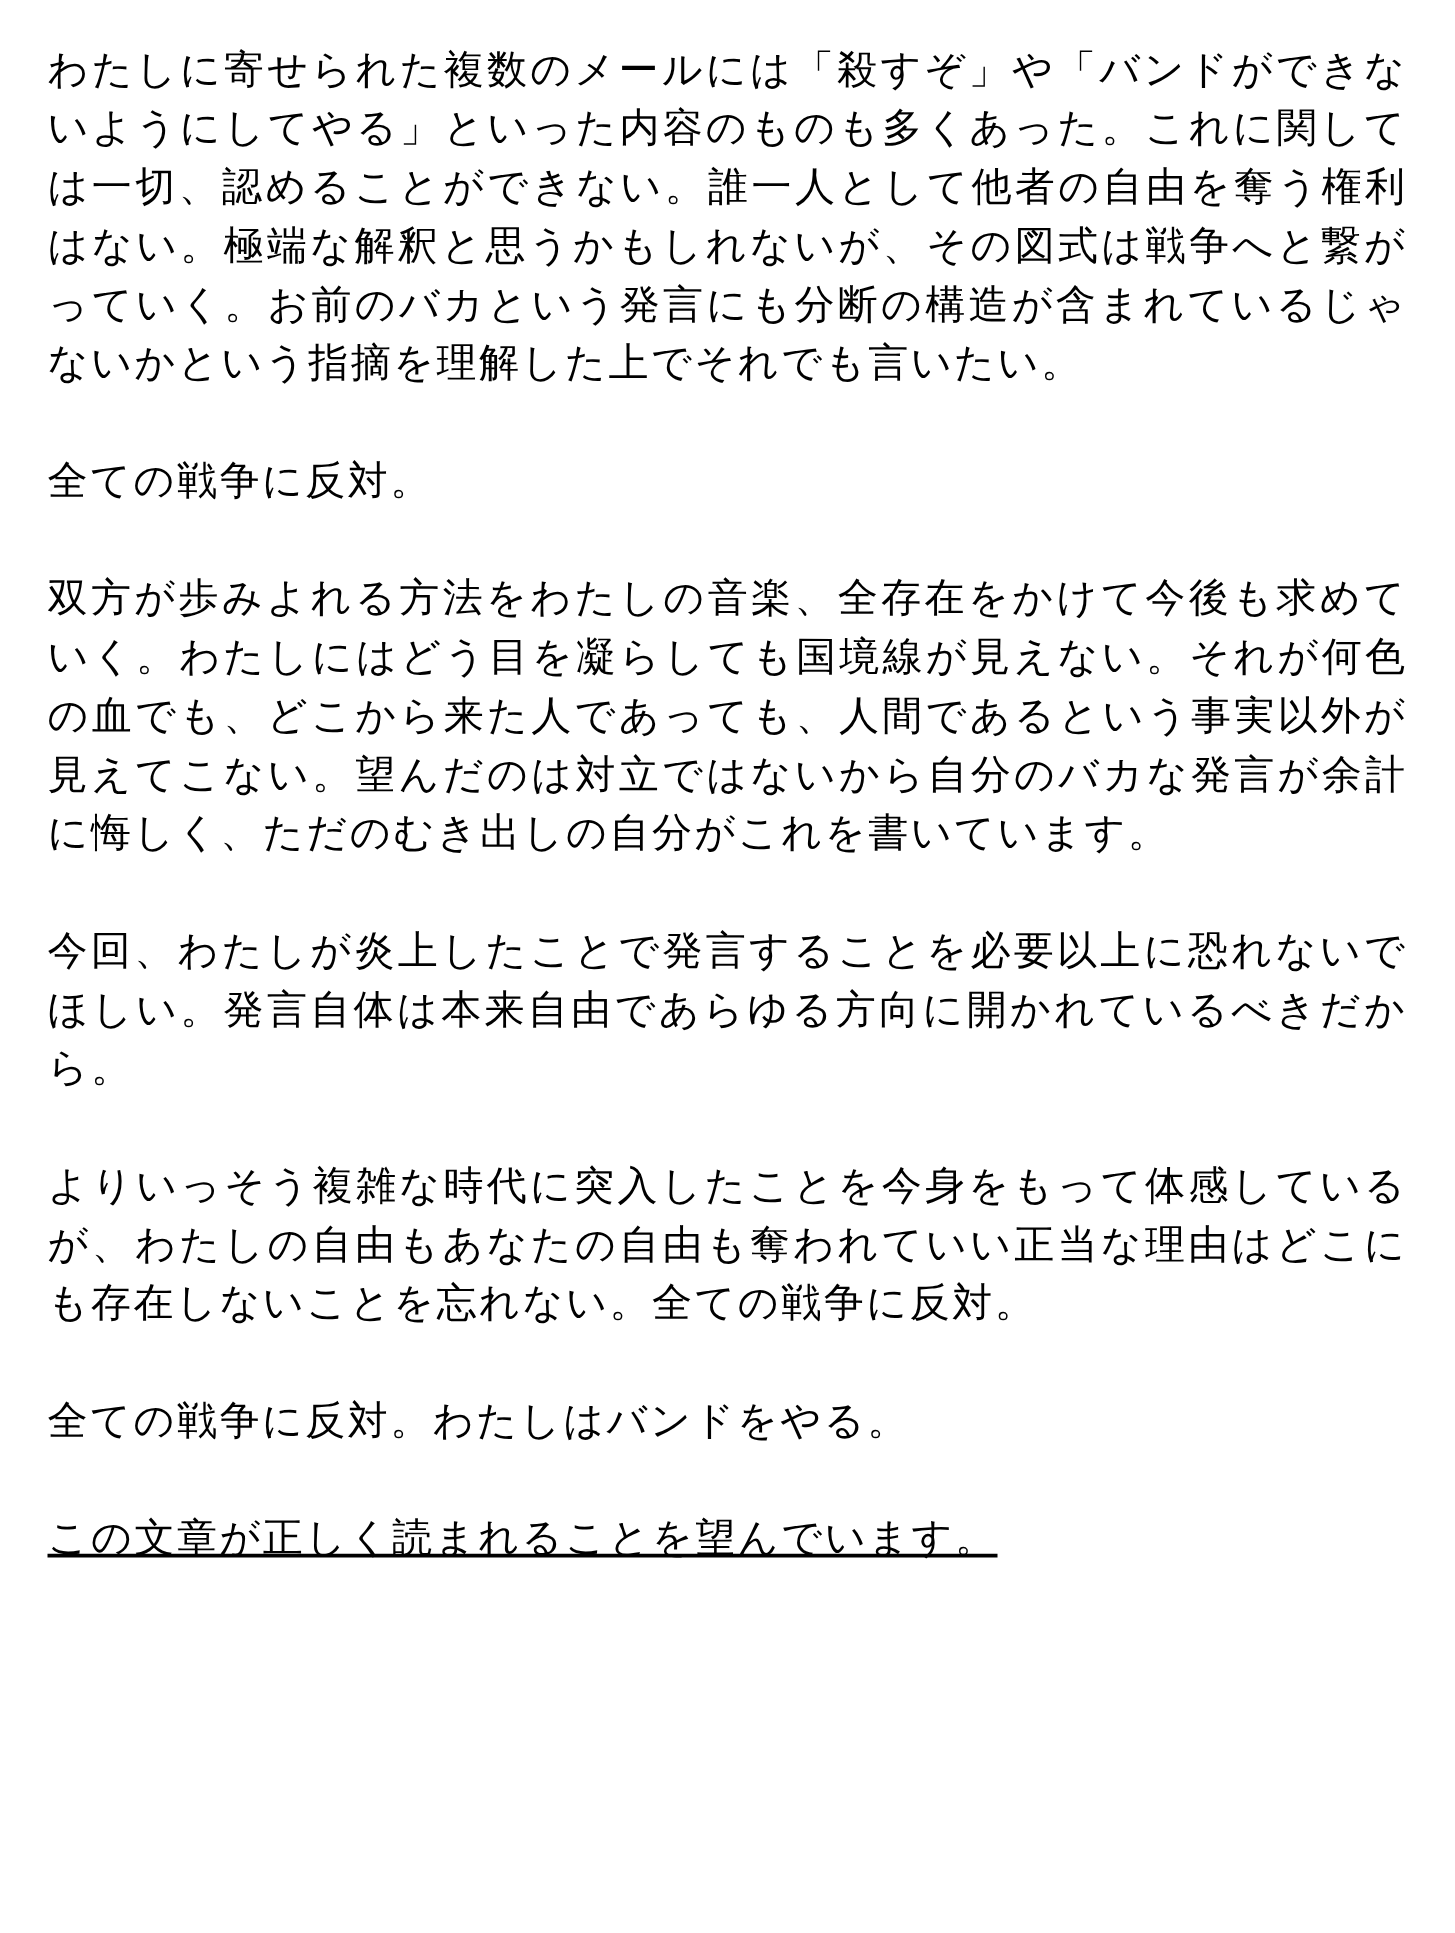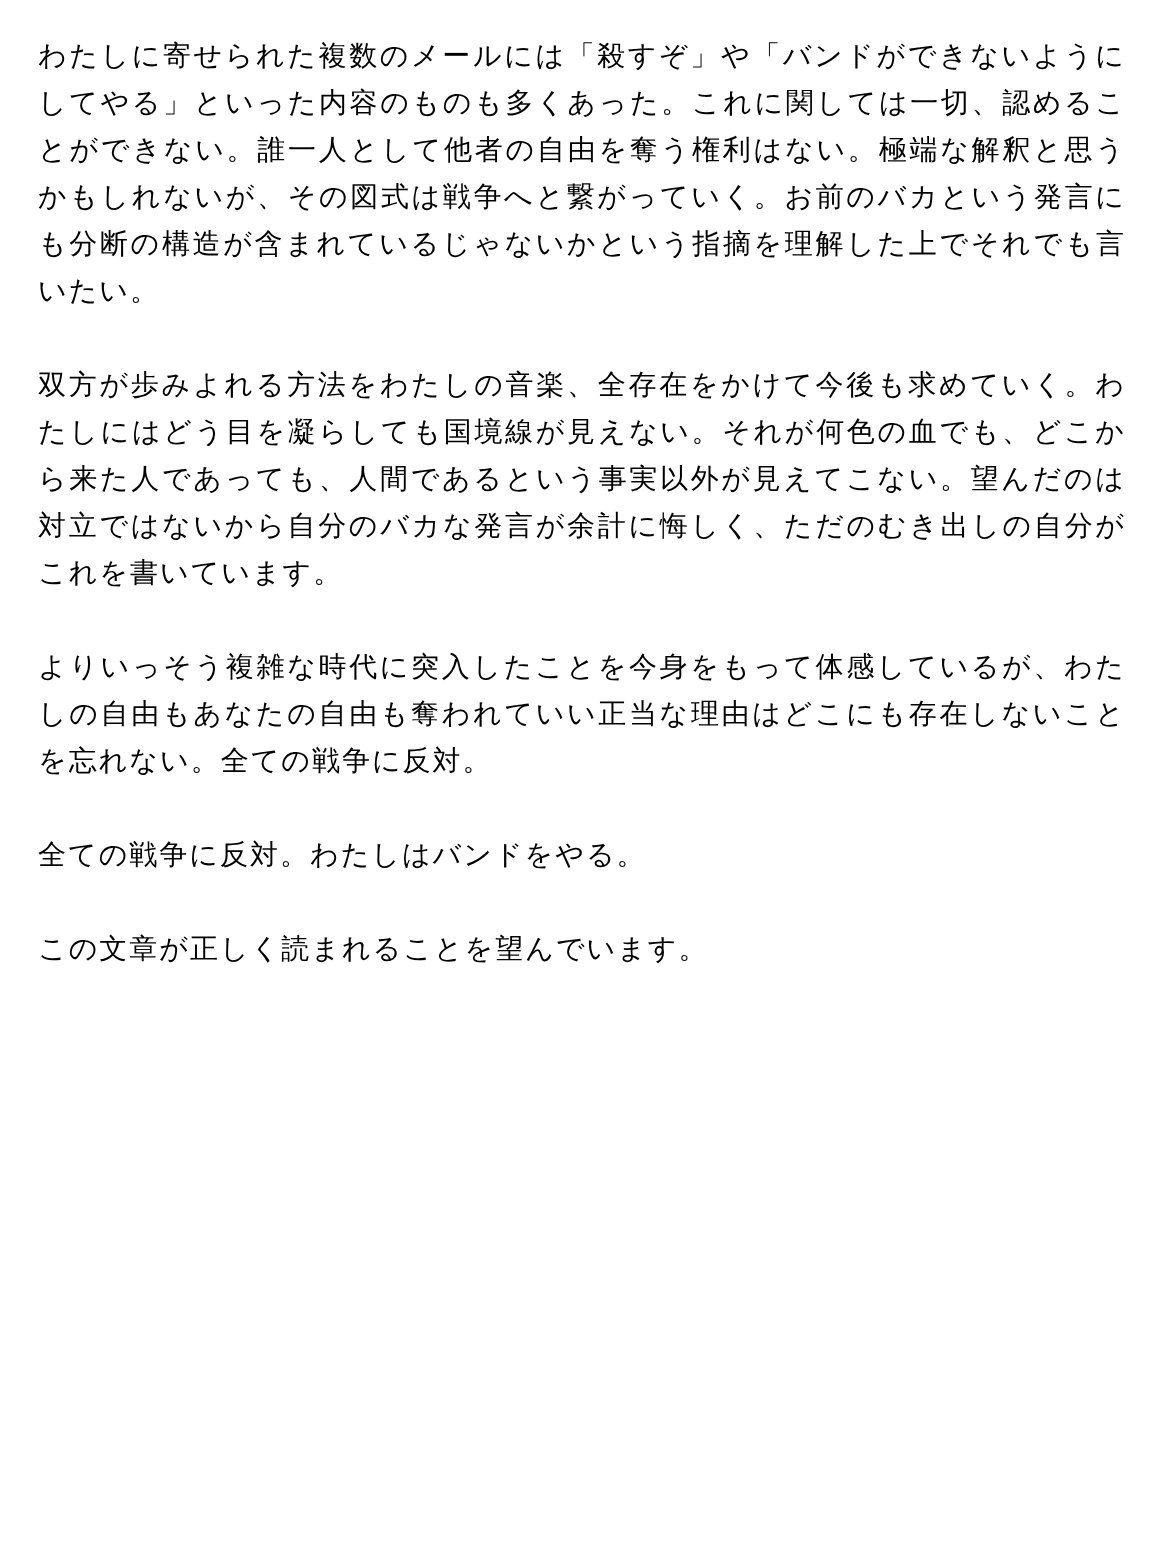--- a/index.html
+++ b/index.html
@@ -11,35 +11,38 @@
     width: 1164px;
     min-height: 1546px;
     box-sizing: border-box;
     background: #ffffff;
     padding: 32px 38px 40px 38px;
     font-family: "Liberation Serif", "DejaVu Serif", serif;
     color: #000000;
     overflow: hidden;
   }
   .para {
-    font-size: 28px;
+    font-size: 32px;
     line-height: 47px;
     letter-spacing: 2px;
     text-align: justify;
     text-justify: inter-character;
     margin: 0 0 47px 0;
     word-break: break-all;
   }
   .para:last-of-type {
     margin-bottom: 0;
+    text-decoration: underline;
   }
 </style>
 </head>
 <body>
 
 <div class="page">
   <p class="para">わたしに寄せられた複数のメールには「殺すぞ」や「バンドができないようにしてやる」といった内容のものも多くあった。これに関しては一切、認めることができない。誰一人として他者の自由を奪う権利はない。極端な解釈と思うかもしれないが、その図式は戦争へと繋がっていく。お前のバカという発言にも分断の構造が含まれているじゃないかという指摘を理解した上でそれでも言いたい。</p>
+  <p class="para">全ての戦争に反対。</p>
   <p class="para">双方が歩みよれる方法をわたしの音楽、全存在をかけて今後も求めていく。わたしにはどう目を凝らしても国境線が見えない。それが何色の血でも、どこから来た人であっても、人間であるという事実以外が見えてこない。望んだのは対立ではないから自分のバカな発言が余計に悔しく、ただのむき出しの自分がこれを書いています。</p>
+  <p class="para">今回、わたしが炎上したことで発言することを必要以上に恐れないでほしい。発言自体は本来自由であらゆる方向に開かれているべきだから。</p>
   <p class="para">よりいっそう複雑な時代に突入したことを今身をもって体感しているが、わたしの自由もあなたの自由も奪われていい正当な理由はどこにも存在しないことを忘れない。全ての戦争に反対。</p>
   <p class="para">全ての戦争に反対。わたしはバンドをやる。</p>
   <p class="para">この文章が正しく読まれることを望んでいます。</p>
 
 </div>
 
 </body></html>

